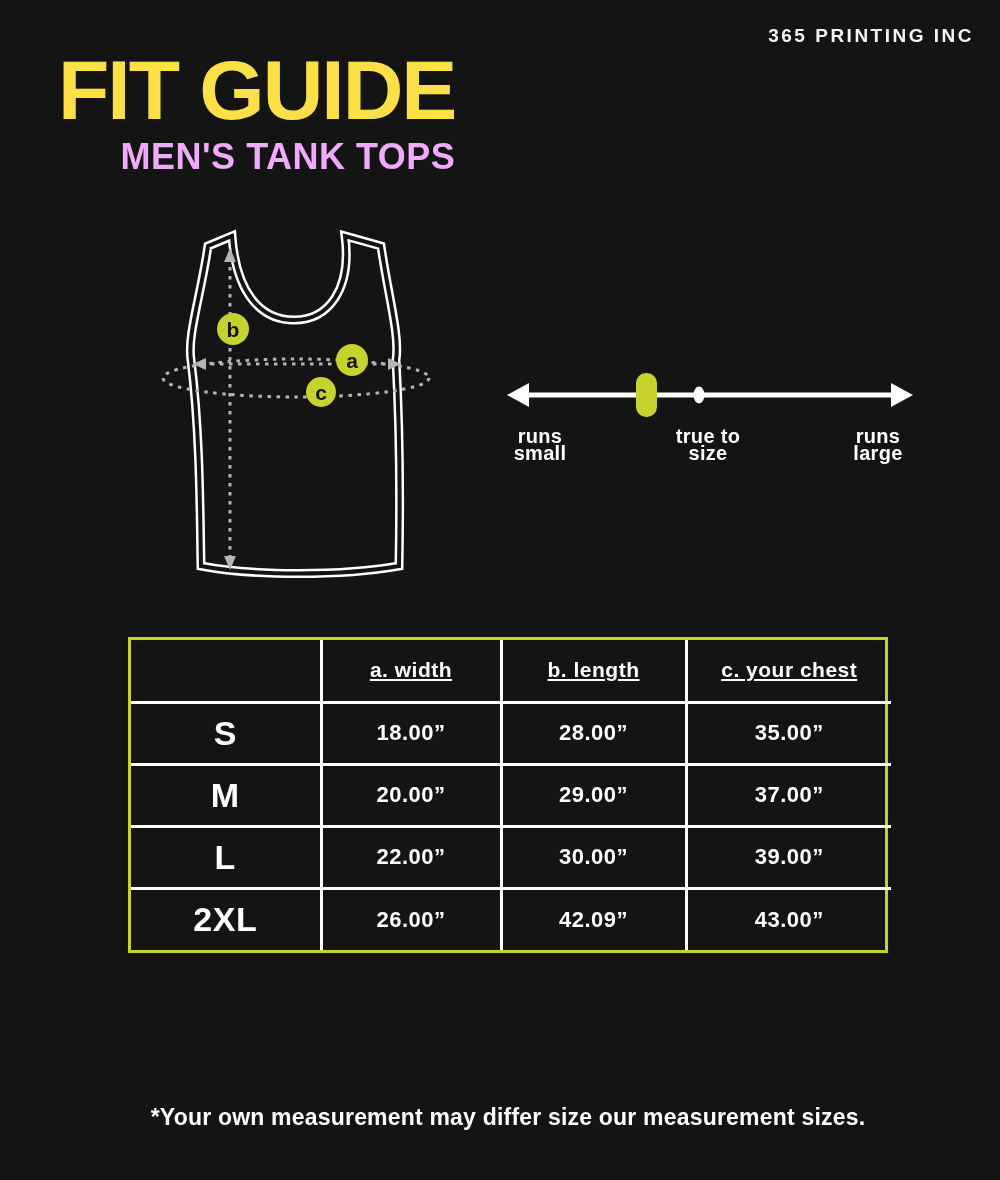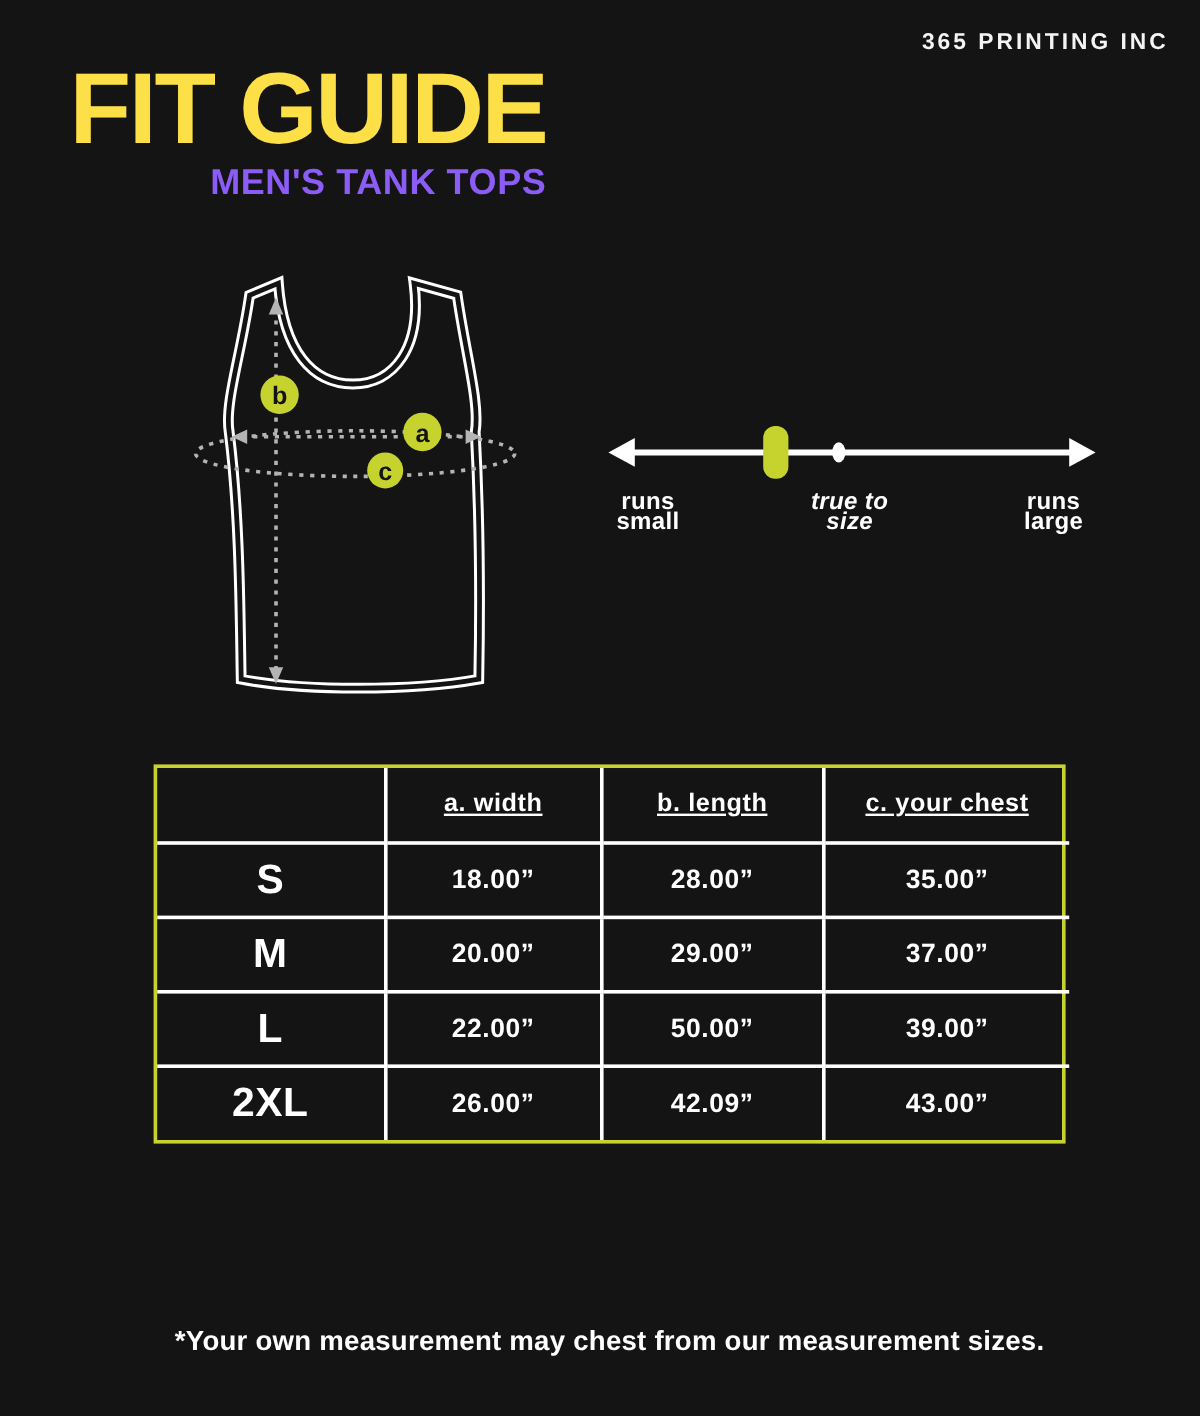--- a/index.html
+++ b/index.html
@@ -13,32 +13,32 @@
     position:absolute; top:25px; right:26px;
     font-size:19px; font-weight:bold; letter-spacing:2.5px;
     color:#f4f4f4;
   }
   .title-block { position:absolute; top:48px; left:58px; display:inline-block; }
   .title {
     font-size:84px; font-weight:bold; line-height:1.0;
     letter-spacing:-2px; color:#fde047; white-space:nowrap;
   }
   .subtitle {
-    text-align:right; font-size:30px; font-weight:bold;
-    letter-spacing:0.5px; margin-top:4px; color:#8b5cf6; white-space:nowrap;
+    text-align:right; font-size:36px; font-weight:bold;
+    letter-spacing:0.5px; margin-top:4px; color:#f0abfc; white-space:nowrap;
   }
   .tank-svg { position:absolute; left:148px; top:220px; }
-  .fit-scale { position:absolute; left:505px; top:337px; width:410px; height:130px; }
+  .fit-scale { position:absolute; left:505px; top:355px; width:410px; height:130px; }
   .fit-scale svg { position:absolute; left:0; top:0; }
   .scale-label {
     position:absolute; top:73px; width:130px; text-align:center;
     font-size:20px; font-weight:bold; line-height:17px; letter-spacing:0.3px;
   }
   .scale-label.small { left:-30px; }
-  .scale-label.true  { left:138px;font-style:italic; }
+  .scale-label.true  { left:138px; }
   .scale-label.large { left:308px; }
   .chart-wrap {
     position:absolute; left:128px; top:637px; width:760px;
     border:3px solid #c6d32e;
   }
   table.size-chart { border-collapse:collapse; width:100%; table-layout:fixed; }
   .size-chart td {
     border:3px solid #ffffff; height:62px;
     text-align:center; vertical-align:middle; color:#ffffff;
   }
@@ -142,28 +142,28 @@
       </tr>
       <tr>
         <td class="size-cell">M</td>
         <td class="value-cell">20.00”</td>
         <td class="value-cell">29.00”</td>
         <td class="value-cell">37.00”</td>
       </tr>
       <tr>
         <td class="size-cell">L</td>
         <td class="value-cell">22.00”</td>
-        <td class="value-cell">50.00”</td>
+        <td class="value-cell">30.00”</td>
         <td class="value-cell">39.00”</td>
       </tr>
       <tr>
         <td class="size-cell">2XL</td>
         <td class="value-cell">26.00”</td>
         <td class="value-cell">42.09”</td>
         <td class="value-cell">43.00”</td>
       </tr>
     </tbody>
       </table>
   </div>
 
-  <div class="footnote">*Your own measurement may chest from our measurement sizes.</div>
+  <div class="footnote">*Your own measurement may differ size our measurement sizes.</div>
 
 </div>
 
 </body></html>

